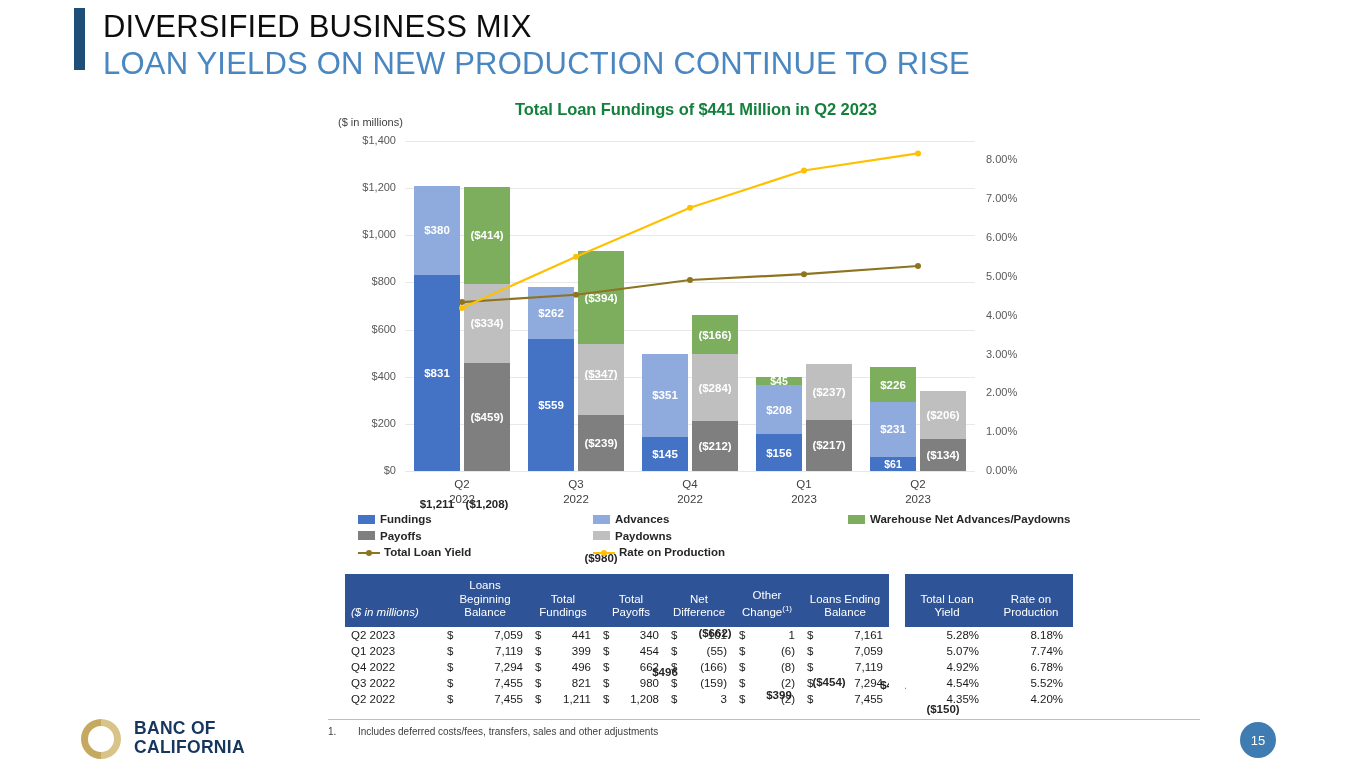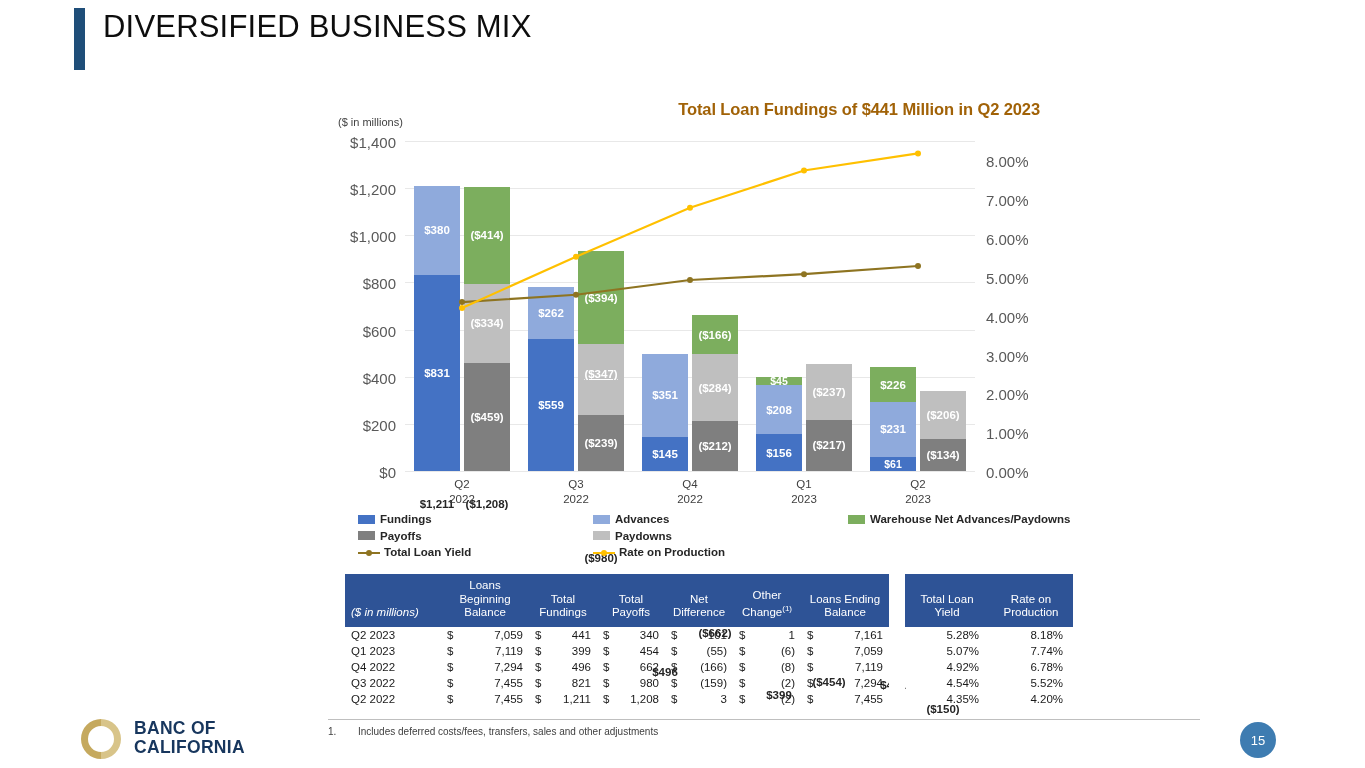--- a/index.html
+++ b/index.html
@@ -25,36 +25,36 @@
   }
   .title-sub {
     position: absolute; left: 103px; top: 46px;
     font-size: 31px; letter-spacing: .2px;
     color: #4A87C0; font-weight: 400; white-space: nowrap;
   }
 
   
   .chart-block { position: absolute; left: 330px; top: 100px; width: 710px; height: 470px; }
   .chart-title {
-    position: absolute; left: 0; top: 0; width: 710px; text-align: right;
-    font-size: 16.5px; font-weight: bold; color: #a16207; letter-spacing: -.1px;
+    position: absolute; left: 11px; top: 0; width: 710px; text-align: center;
+    font-size: 16.5px; font-weight: bold; color: #15803d; letter-spacing: -.1px;
   }
   .units-label {
     position: absolute; left: 8px; top: 16px;
     font-size: 11px; color: #404040;
   }
   
   .plot {
     position: absolute; left: 75px; top: 41px; width: 570px; height: 330px;
   }
   .gridline {
     position: absolute; left: 0; width: 570px; height: 1px; background: #E8E8E8;
   }
   .axis-left, .axis-right {
-    position: absolute; font-size: 15px; color: #595959; white-space: nowrap;
+    position: absolute; font-size: 11px; color: #595959; white-space: nowrap;
   }
   .axis-left { right: 100%; padding-right: 9px; text-align: right; }
   .axis-right { left: 100%; padding-left: 11px; text-align: left; }
 
   .bargroup { position: absolute; bottom: 0; height: 330px; }
   .col { position: absolute; bottom: 0; width: 46px; }
   .col.left { left: 0; }
   .col.right { left: 50px; }
   .seg {
     position: absolute; left: 0; width: 100%;
@@ -127,20 +127,21 @@
   }
 </style>
 </head>
 <body>
 
 <div class="slide">
 
   <div class="header">
     <div class="accent-bar"></div>
     <div class="title-main">DIVERSIFIED BUSINESS MIX</div>
+    <div class="title-sub">LOAN YIELDS ON NEW PRODUCTION CONTINUE TO RISE</div>
   </div>
 
   <div class="chart-block">
     <div class="chart-title">Total Loan Fundings of $441 Million in Q2 2023</div>
     <div class="units-label">($ in millions)</div>
 
     <div class="plot" id="plot">
       <div id="grid-layer">
           <div class="gridline" style="top: 330px;"></div>
           <div class="gridline" style="top: 282.857px;"></div>

